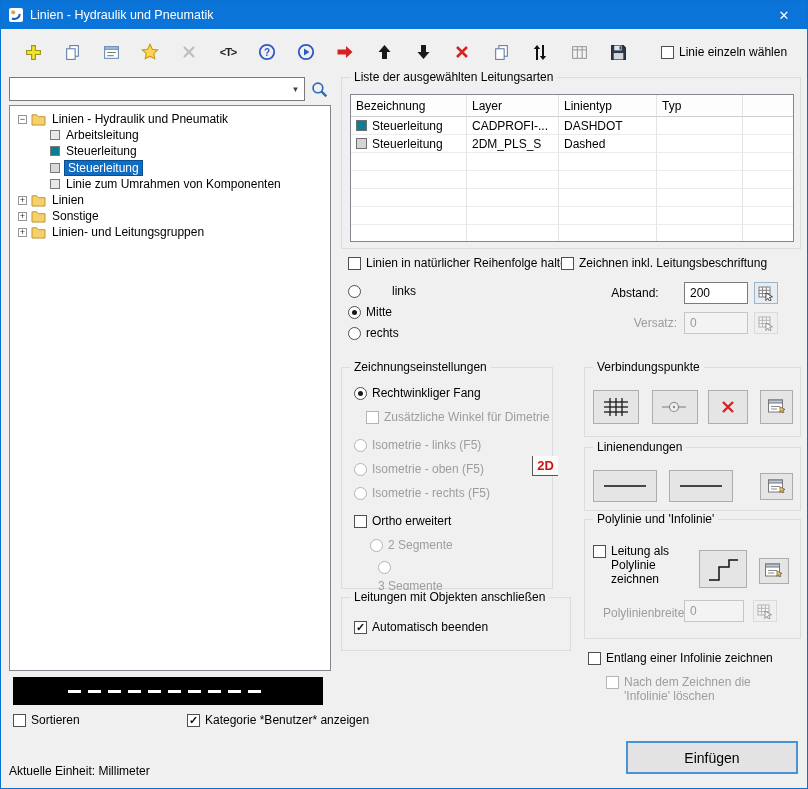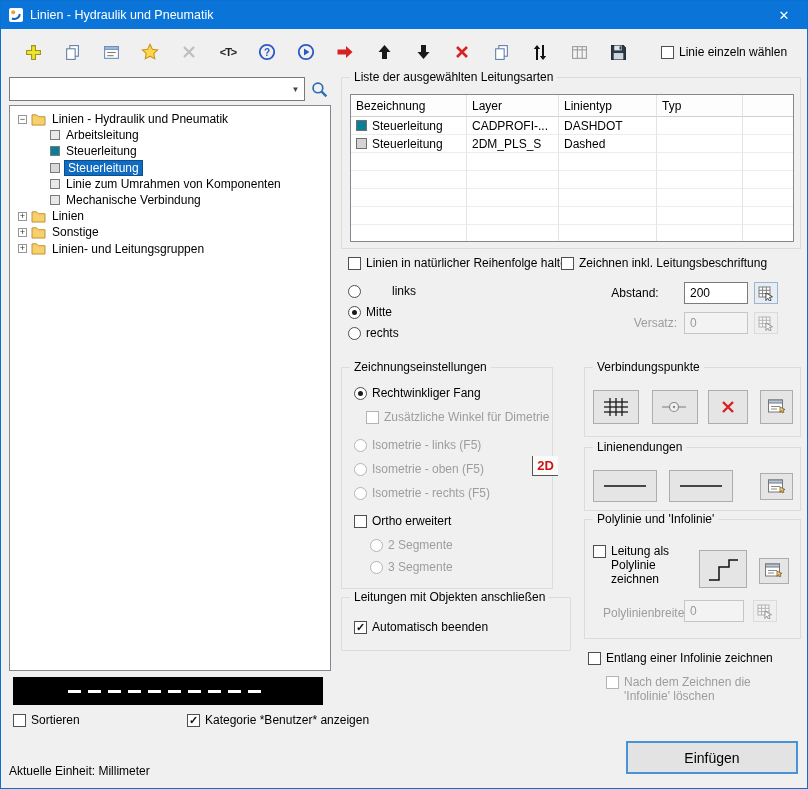--- a/index.html
+++ b/index.html
@@ -275,24 +275,20 @@
       <span class="tlabel">Steuerleitung</span>
     </div>
     <div class="trow lvl1">
       <span class="sq"></span>
       <span class="tlabel sel">Steuerleitung</span>
     </div>
     <div class="trow lvl1">
       <span class="sq light"></span>
       <span class="tlabel">Linie zum Umrahmen von Komponenten</span>
     </div>
-    <div class="trow lvl1">
-      <span class="sq light"></span>
-      <span class="tlabel">Mechanische Verbindung</span>
-    </div>
     <div class="trow lvl0">
       <span class="exp">+</span>
       <svg width="15" height="13" viewBox="0 0 16 14">
           <path d="M1 2h5l2 2h7v9H1z" fill="#f7d06b" stroke="#b8902e"></path>
         </svg>
       <span class="tlabel">Linien</span>
     </div>
     <div class="trow lvl0">
       <span class="exp">+</span>
       <svg width="15" height="13" viewBox="0 0 16 14">
@@ -463,21 +459,21 @@
     </span>
     <div class="badge-2d">2D</div>
     <span class="cb" style="left:12px; top:146px;">
       <span class="box"></span>
       <span class="lbl">Ortho erweitert</span>
     </span>
     <span class="rb disabled" style="left:28px; top:170px;text-align:right;">
       <span class="dot"></span>
       <span class="lbl">2 Segmente</span>
     </span>
-    <span class="rb disabled" style="left:28px; top:192px;">
+    <span class="rb disabled" style="left:36px; top:192px;flex-direction:column;">
       <span class="dot"></span>
       <span class="lbl">3 Segmente</span>
     </span>
   </div>
 
   <div class="group grp-attach">
     <div class="glabel">Leitungen mit Objekten anschließen</div>
     <span class="cb checked" style="position:absolute; left:12px; top:22px;">
       <span class="box"></span>
       <span class="lbl">Automatisch beenden</span>

